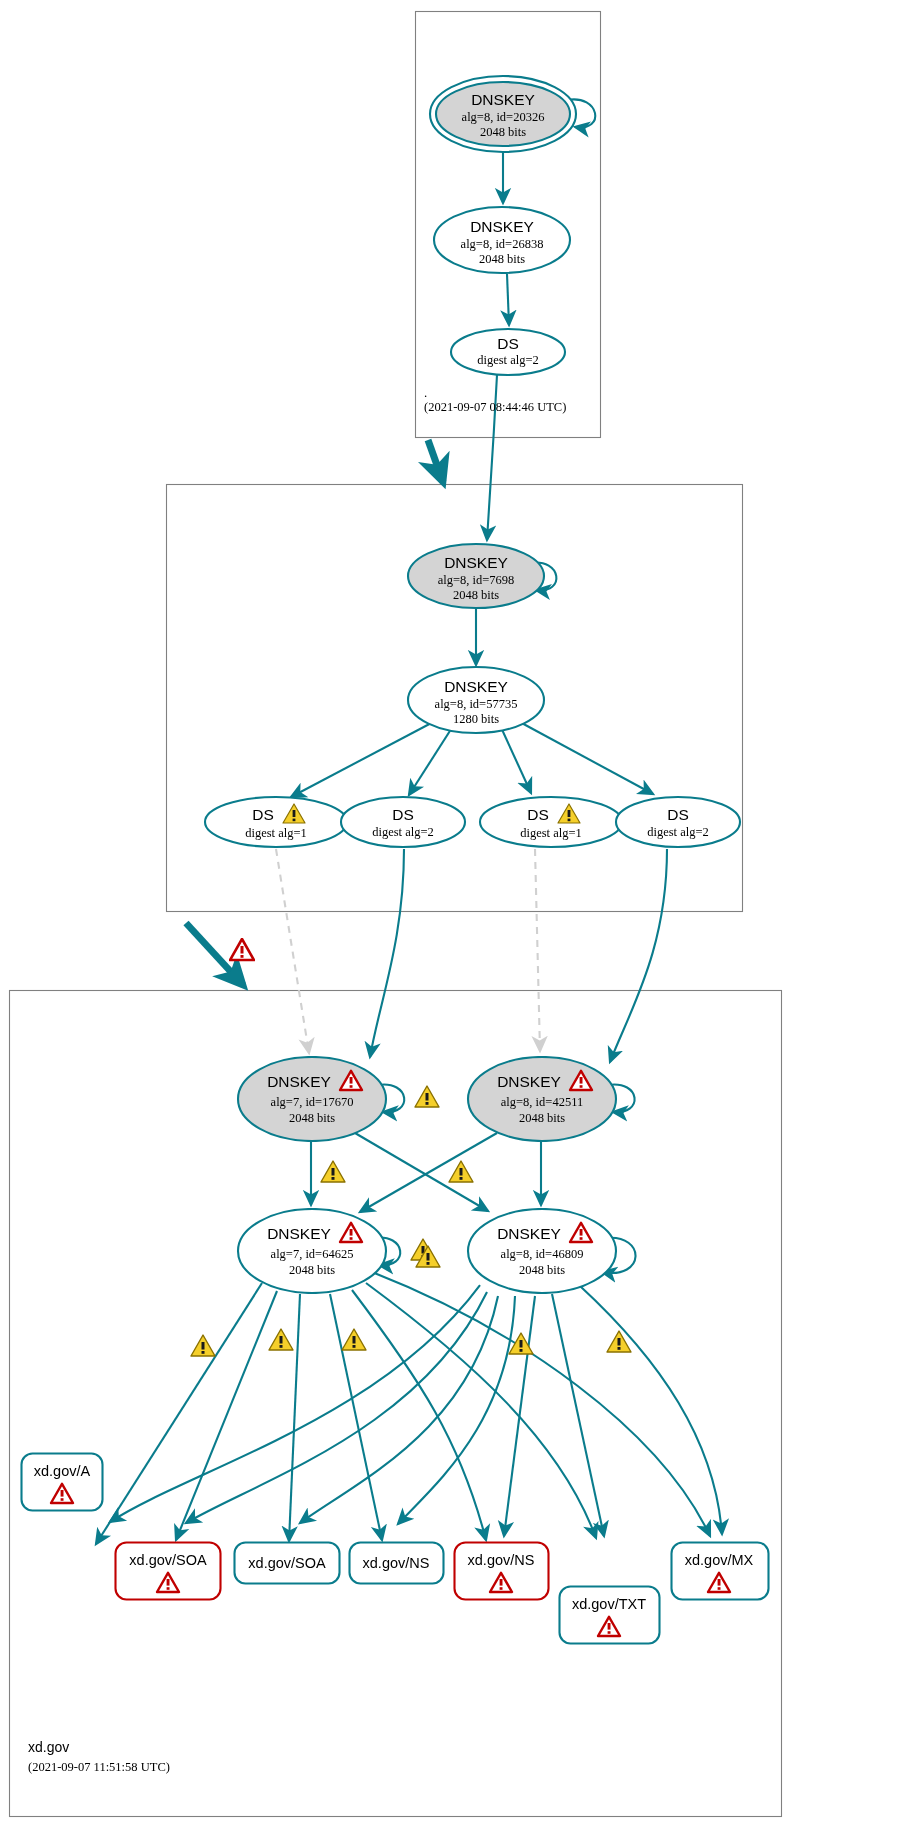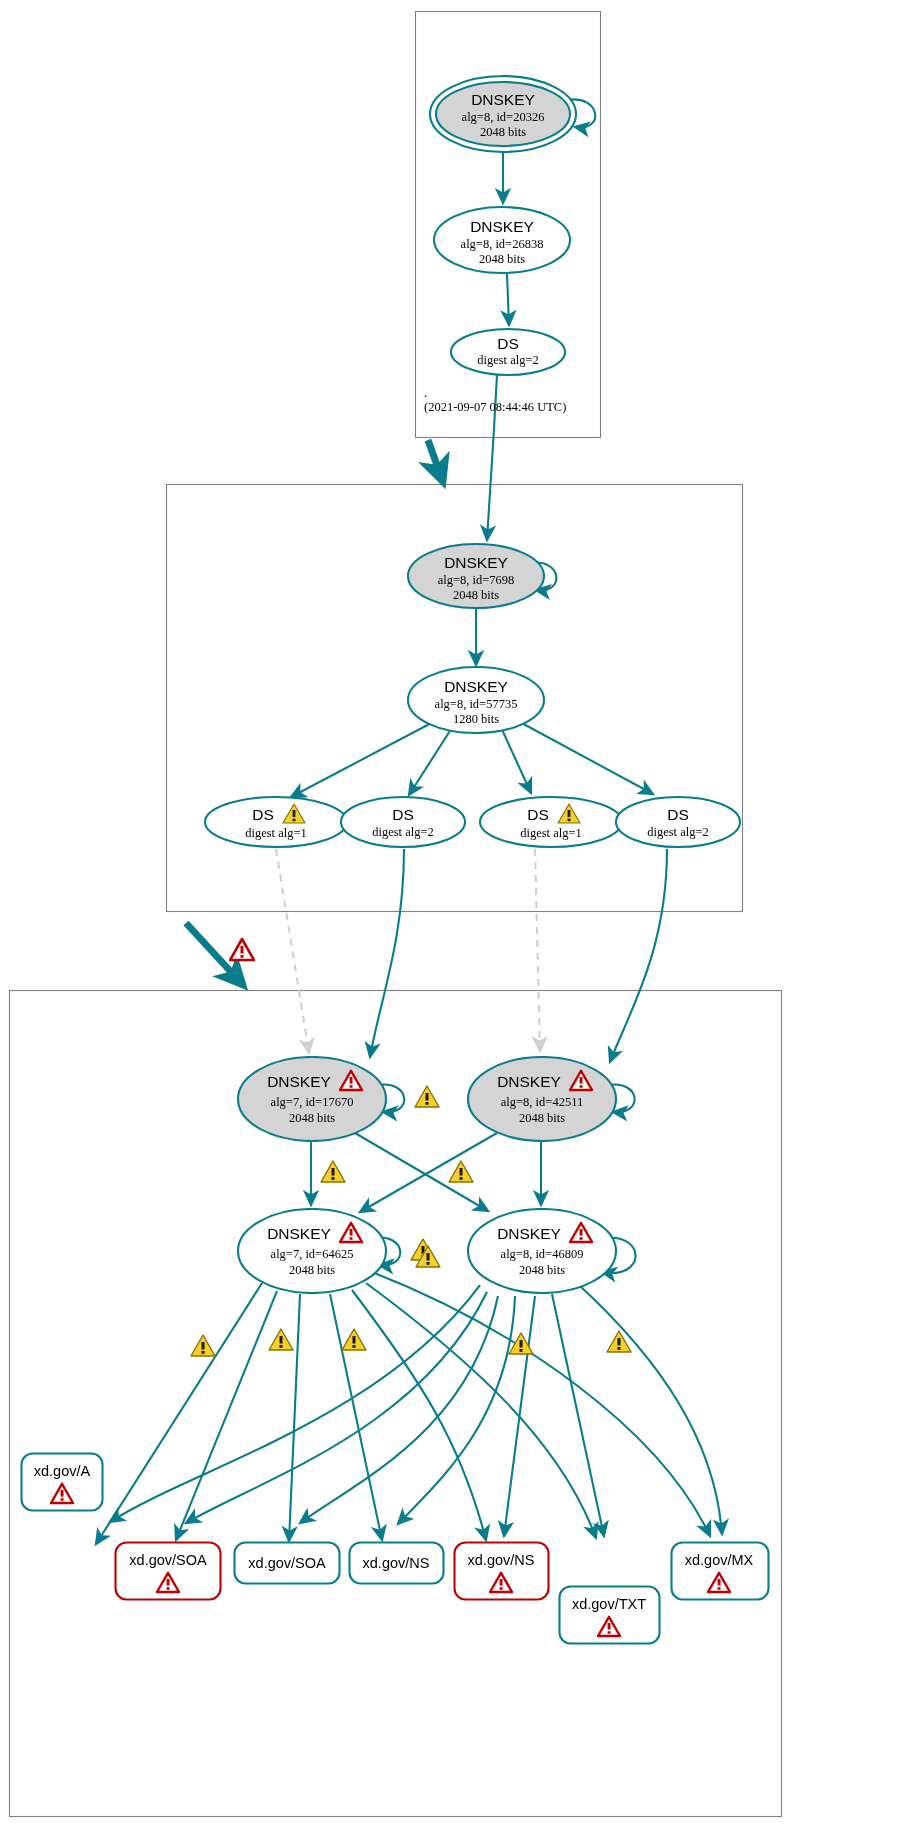--- a/index.html
+++ b/index.html
@@ -388,14 +388,18 @@
     <rect class="rr-box" x="1.5" y="1.5" width="97" height="57" rx="11"></rect>
     <text class="t-rr" x="49" y="24">xd.gov/MX</text>
     <g transform="translate(37,31)">
       <path d="M12,0.8 L23,20 L1,20 Z" fill="#ffffff" stroke="#c00000" stroke-width="2.4" stroke-linejoin="round"></path>
       <rect x="10.6" y="7" width="2.9" height="6.6" fill="#c00000"></rect>
           <rect x="10.6" y="15.2" width="2.9" height="2.6" fill="#c00000"></rect>
     </g>
   </svg>
 </div>
 
+<div style="position:absolute;left:28px;top:1740px;width:260px;height:44px;">
+  <div style="font-size:14px;line-height:15px;">xd.gov</div>
+  <div style="font-family:'Liberation Serif',serif;font-size:12.5px;margin-top:5px;white-space:nowrap;">(2021-09-07 11:51:58 UTC)</div>
+</div>
 
 </div>
 
 </body></html>

